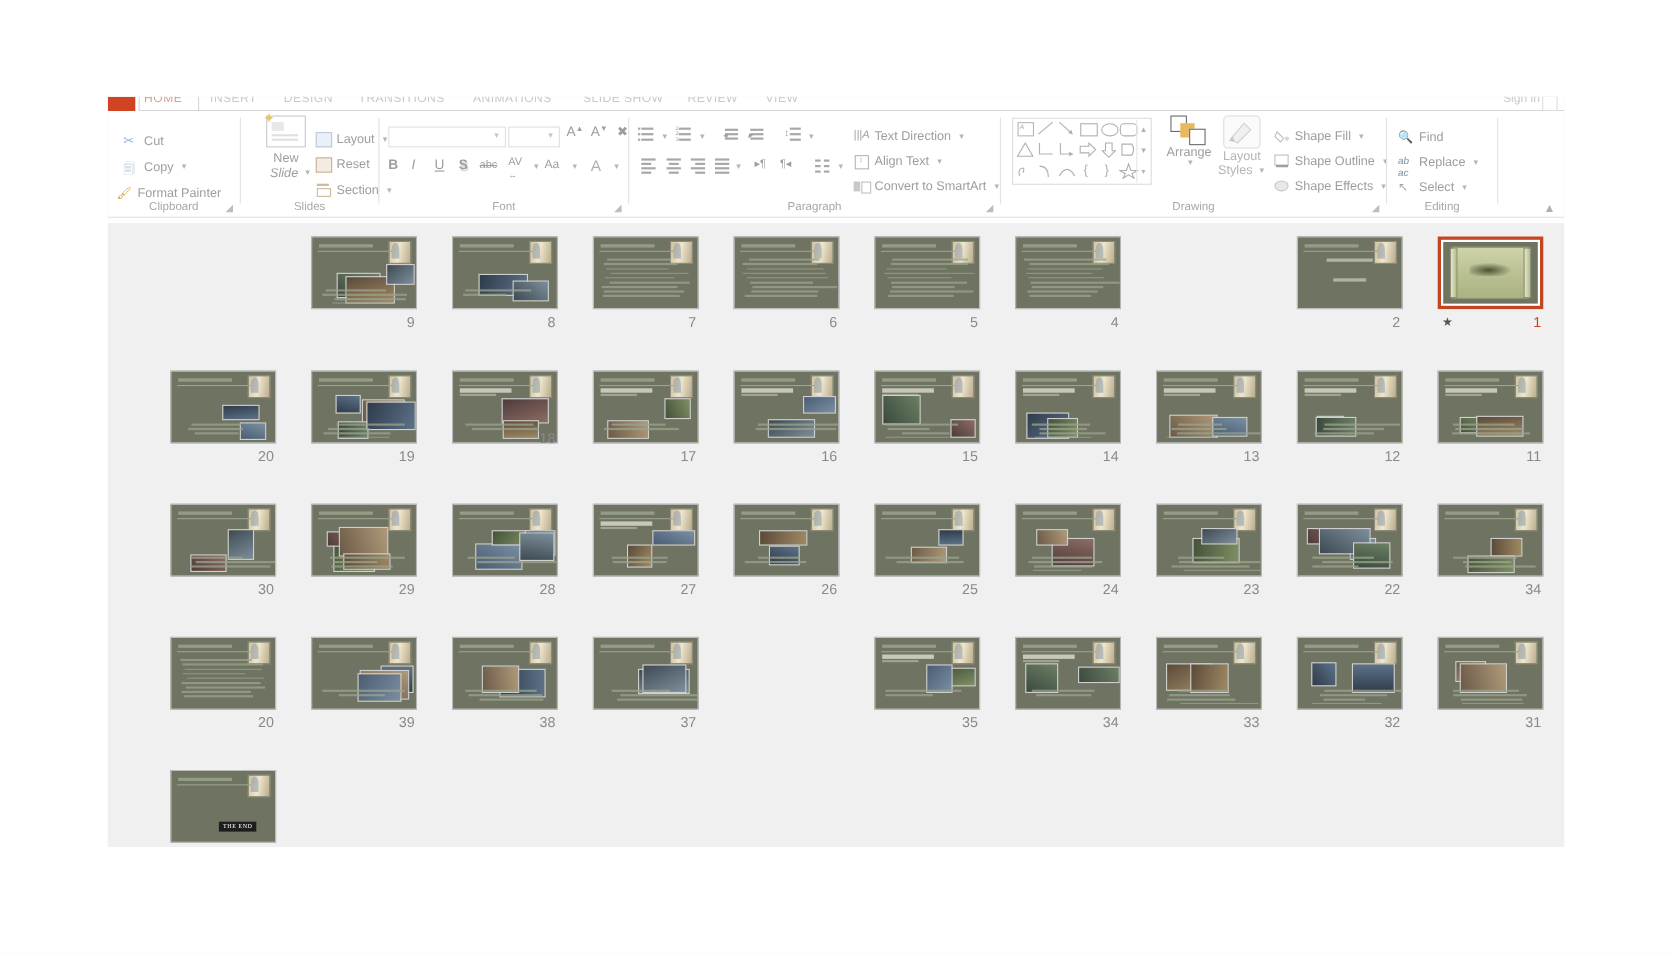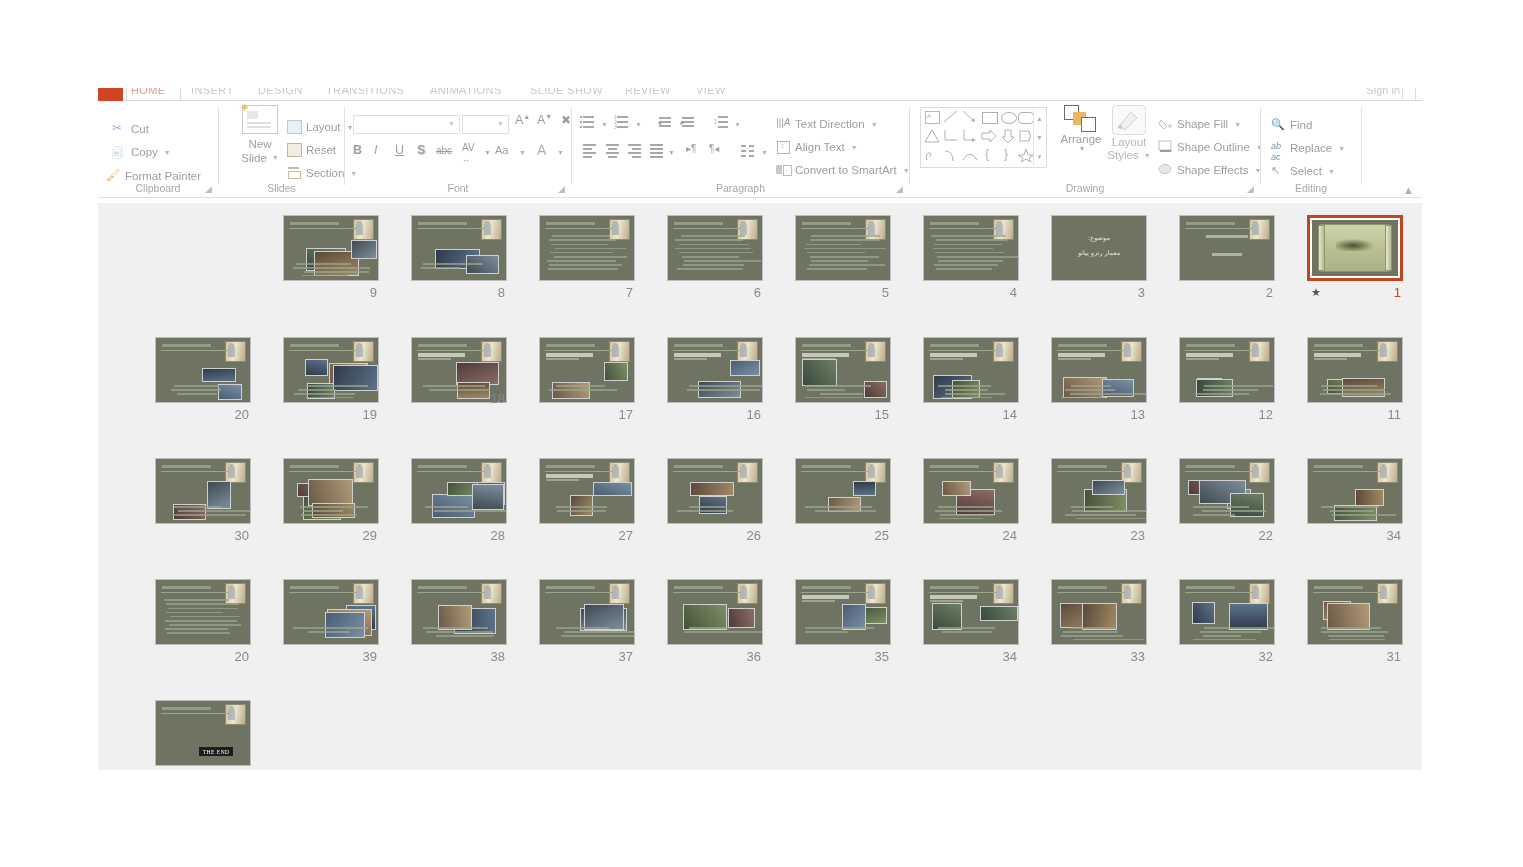--- a/index.html
+++ b/index.html
@@ -159,21 +159,21 @@
         <div class="dlg-launcher" style="right:6px;">◢</div>
       </div>
       <div class="group-sep" style="left:120px;"></div>
 
       <div class="group" style="left:121px;width:125px;">
         <div class="newslide">
           <div class="newslide-icon">
             <span class="newslide-star">✦</span>
           </div>
           <div>New</div>
-          <div style="display:flex;justify-content:center;align-items:center;gap:3px;">
+          <div style="display:flex;justify-content:flex-end;align-items:center;gap:3px;font-style:italic;">
             <span>Slide</span>
             <span class="caret">▼</span>
           </div>
         </div>
         <div class="cmd" style="left:68px;top:19px;">
           <span class="ic">
               <i class="ic-layout"></i>
             </span>
           <span>Layout</span>
           <span class="caret">▼</span>
@@ -622,29 +622,20 @@
             <div class="m-txt" style="left:9.9%;top:49.5%;width:63.4%;"></div>
             <div class="m-txt" style="left:11.6%;top:56.0%;width:74.0%;"></div>
             <div class="m-txt" style="left:14.3%;top:62.5%;width:86.1%;"></div>
             <div class="m-txt" style="left:14.4%;top:69.0%;width:70.0%;"></div>
             <div class="m-txt" style="left:10.2%;top:75.5%;width:68.3%;"></div>
             <div class="m-txt" style="left:12.9%;top:82.0%;width:59.1%;"></div>
           </div>
         </div>
         <div class="slide-num" style="top: 70px; width: 96px;">4</div>
       </div>
-      <div class="slide-cell" style="left: 953px; top: 12px; width: 96px;">
-        <div class="thumb" style="width: 96px; height: 66px;">
-          <div class="thumb-inner">
-            <div class="m-persian" style="top:28%;">موضوع:</div>
-            <div class="m-persian" style="top:52%;">معمار رنزو پیانو</div>
-          </div>
-        </div>
-        <div class="slide-num" style="top: 70px; width: 96px;">3</div>
-      </div>
       <div class="slide-cell" style="left: 1081px; top: 12px; width: 96px;">
         <div class="thumb" style="width: 96px; height: 66px;">
           <div class="thumb-inner">
             <div class="m-logo2"></div>
             <div class="m-head"></div>
             <div class="m-rule"></div>
             <div class="m-ctr" style="top:30%;left:28%;width:44%;"></div>
             <div class="m-ctr" style="top:58%;left:34%;width:32%;"></div>
           </div>
         </div>
@@ -1044,34 +1035,20 @@
             <div class="m-rule"></div>
             <div class="m-img" style="left:43.0%;top:43.6%;width:47.5%;height:33.3%;background:linear-gradient(171deg,#3e4a52,#7d8f9c);"></div>
             <div class="m-img" style="left:47.3%;top:38.1%;width:39.9%;height:37.2%;background:linear-gradient(156deg,#3e4a52,#7d8f9c);"></div>
             <div class="m-txt" style="left:16.9%;top:74.0%;width:56.3%;"></div>
             <div class="m-txt" style="left:25.4%;top:80.0%;width:77.5%;"></div>
             <div class="m-txt" style="left:22.1%;top:86.0%;width:80.7%;"></div>
           </div>
         </div>
         <div class="slide-num" style="top: 70px; width: 96px;">37</div>
       </div>
-      <div class="slide-cell" style="left: 569px; top: 376px; width: 96px;">
-        <div class="thumb" style="width: 96px; height: 66px;">
-          <div class="thumb-inner">
-            <div class="m-logo2"></div>
-            <div class="m-head"></div>
-            <div class="m-rule"></div>
-            <div class="m-img" style="left:63.6%;top:43.4%;width:26.8%;height:28.6%;background:linear-gradient(75deg,#4f3b3b,#8c6d63);"></div>
-            <div class="m-img" style="left:15.8%;top:37.6%;width:45.0%;height:37.6%;background:linear-gradient(53deg,#44523a,#7f8f63);"></div>
-            <div class="m-txt" style="left:22.3%;top:74.0%;width:42.9%;"></div>
-            <div class="m-txt" style="left:17.4%;top:80.0%;width:83.8%;"></div>
-          </div>
-        </div>
-        <div class="slide-num" style="top: 70px; width: 96px;">36</div>
-      </div>
       <div class="slide-cell" style="left: 697px; top: 376px; width: 96px;">
         <div class="thumb" style="width: 96px; height: 66px;">
           <div class="thumb-inner">
             <div class="m-logo2"></div>
             <div class="m-head"></div>
             <div class="m-rule"></div>
             <div class="m-title"></div>
             <div class="m-sub"></div>
             <div class="m-img" style="left:62.2%;top:42.6%;width:32.1%;height:23.8%;background:linear-gradient(160deg,#44523a,#7f8f63);"></div>
             <div class="m-img" style="left:48.5%;top:37.1%;width:24.1%;height:38.0%;background:linear-gradient(130deg,#4a5d73,#7b8fa3);"></div>

